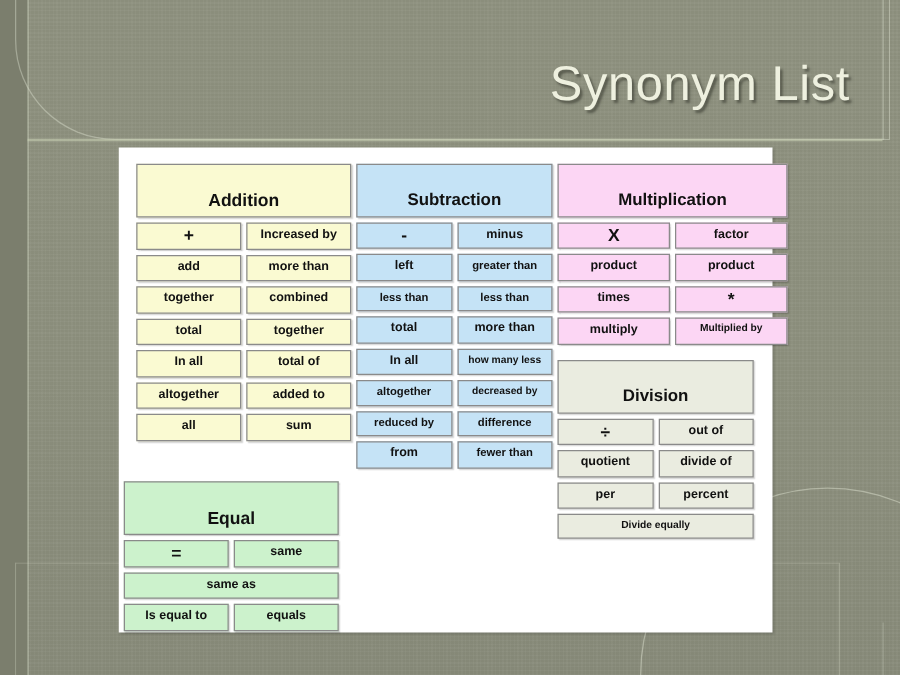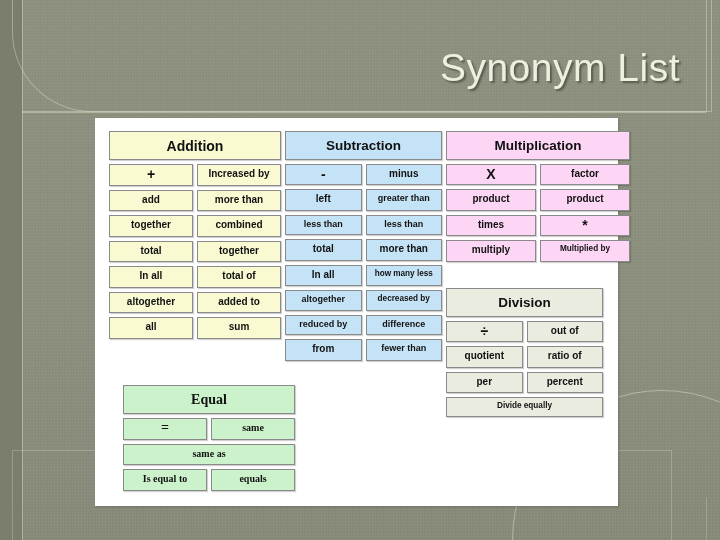--- a/index.html
+++ b/index.html
@@ -140,29 +140,29 @@
     padding: 9px 9px;
   }
 
   
   .group { position: absolute; }
 
   .grp-addition       { left: 14px;  top: 13px;  width: 172px; }
   .grp-subtraction    { left: 190px; top: 13px;  width: 157px; }
   .grp-multiplication { left: 351px; top: 13px;  width: 184px; }
   .grp-division       { left: 351px; top: 170px; width: 157px; }
-  .grp-equal          { left: 28px;  top: 267px; width: 172px; font-family: Liberation Serif, serif; }
+  .grp-equal          { left: 4px;  top: 267px; width: 172px; }
 
   .grp-header {
     border: 1px solid #8a8a8a;
     text-align: center;
     font-weight: bold;
     font-size: 13.5px;
     color: #111;
-    padding: 7px 2px 6px 2px;
+    padding: 21px 2px 6px 2px;
     line-height: 1;
     margin-bottom: 4px;
     box-shadow: 1px 1px 1px rgba(0,0,0,0.18);
   }
 
   .row {
     display: flex;
     gap: 4px;
     margin-bottom: 4px;
   }
@@ -317,21 +317,21 @@
       </div>
 
       <div class="group grp-division theme-division">
         <div class="grp-header">Division</div>
         <div class="row">
           <div class="cell sym">÷</div>
           <div class="cell">out of</div>
         </div>
         <div class="row">
           <div class="cell">quotient</div>
-          <div class="cell">ratio of</div>
+          <div class="cell">divide of</div>
         </div>
         <div class="row">
           <div class="cell">per</div>
           <div class="cell">percent</div>
         </div>
         <div class="row">
           <div class="cell tiny">Divide equally</div>
         </div>
       </div>
 

